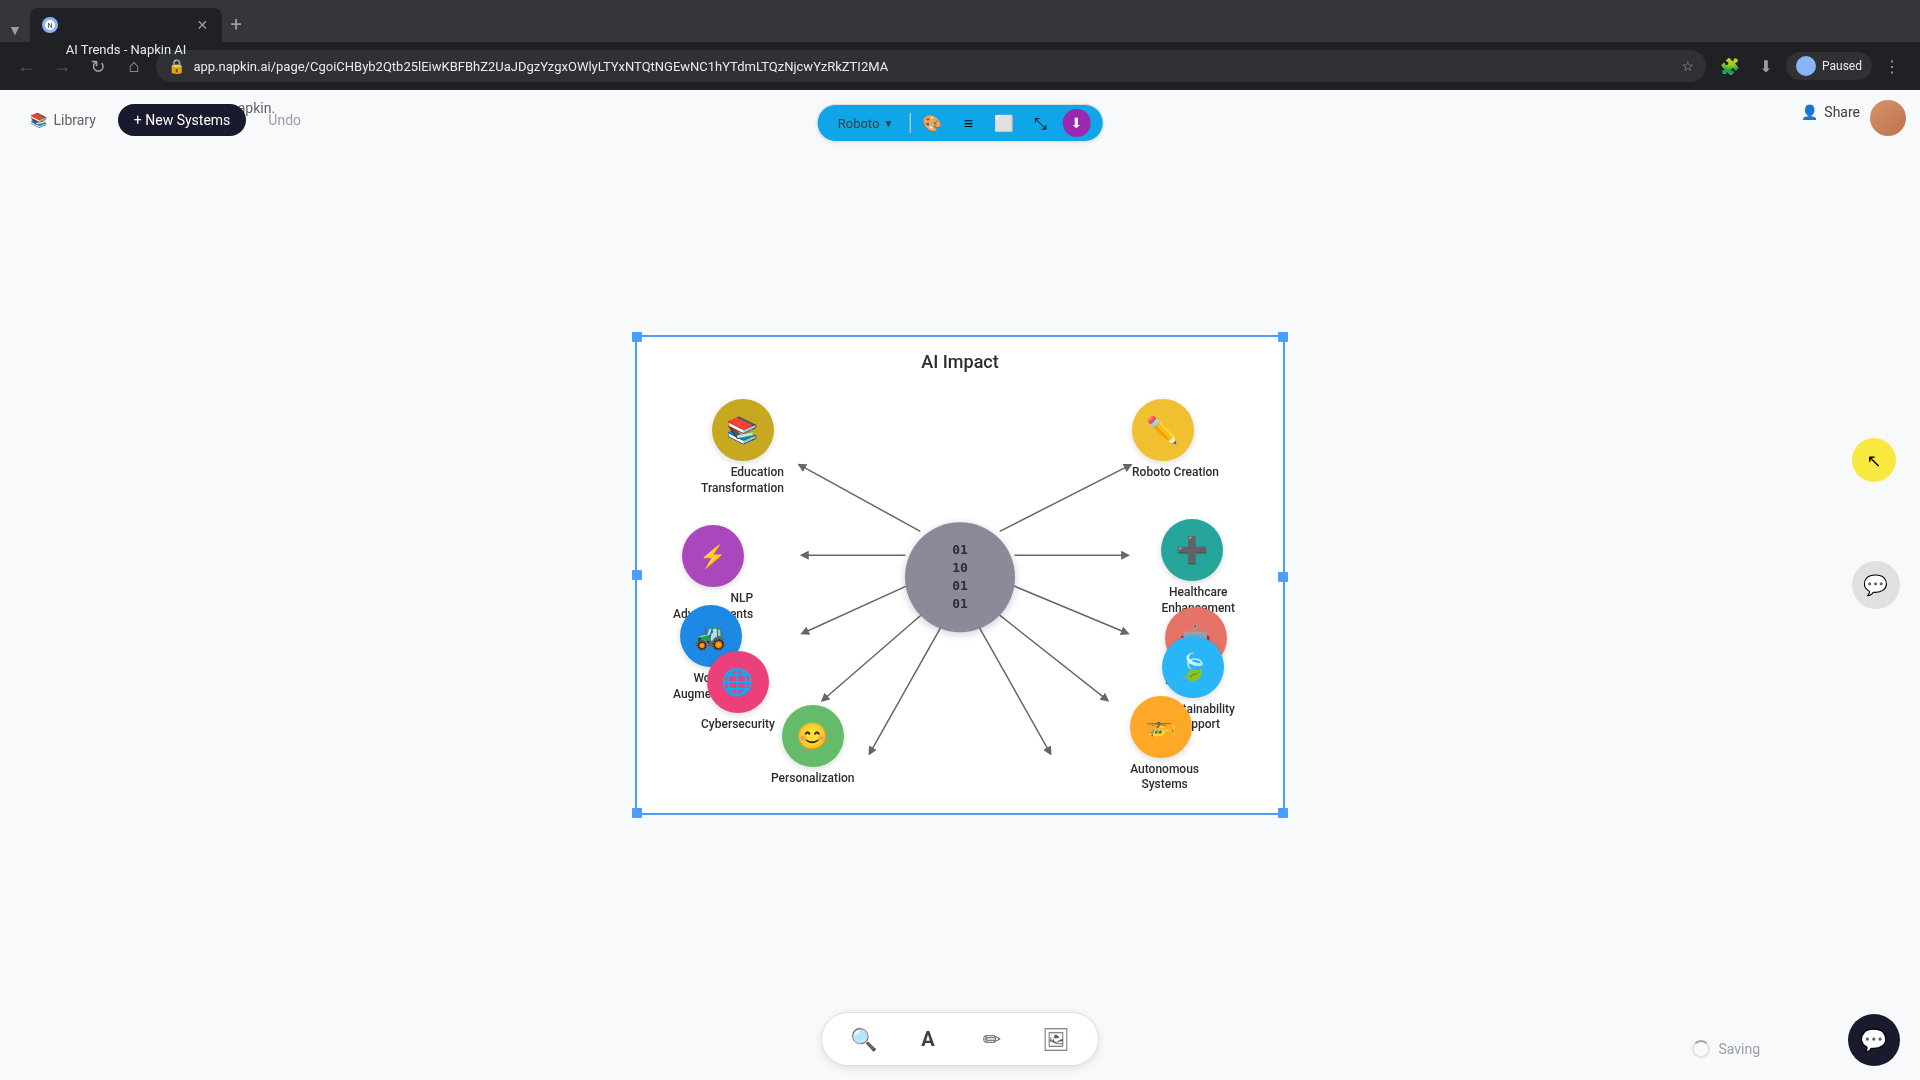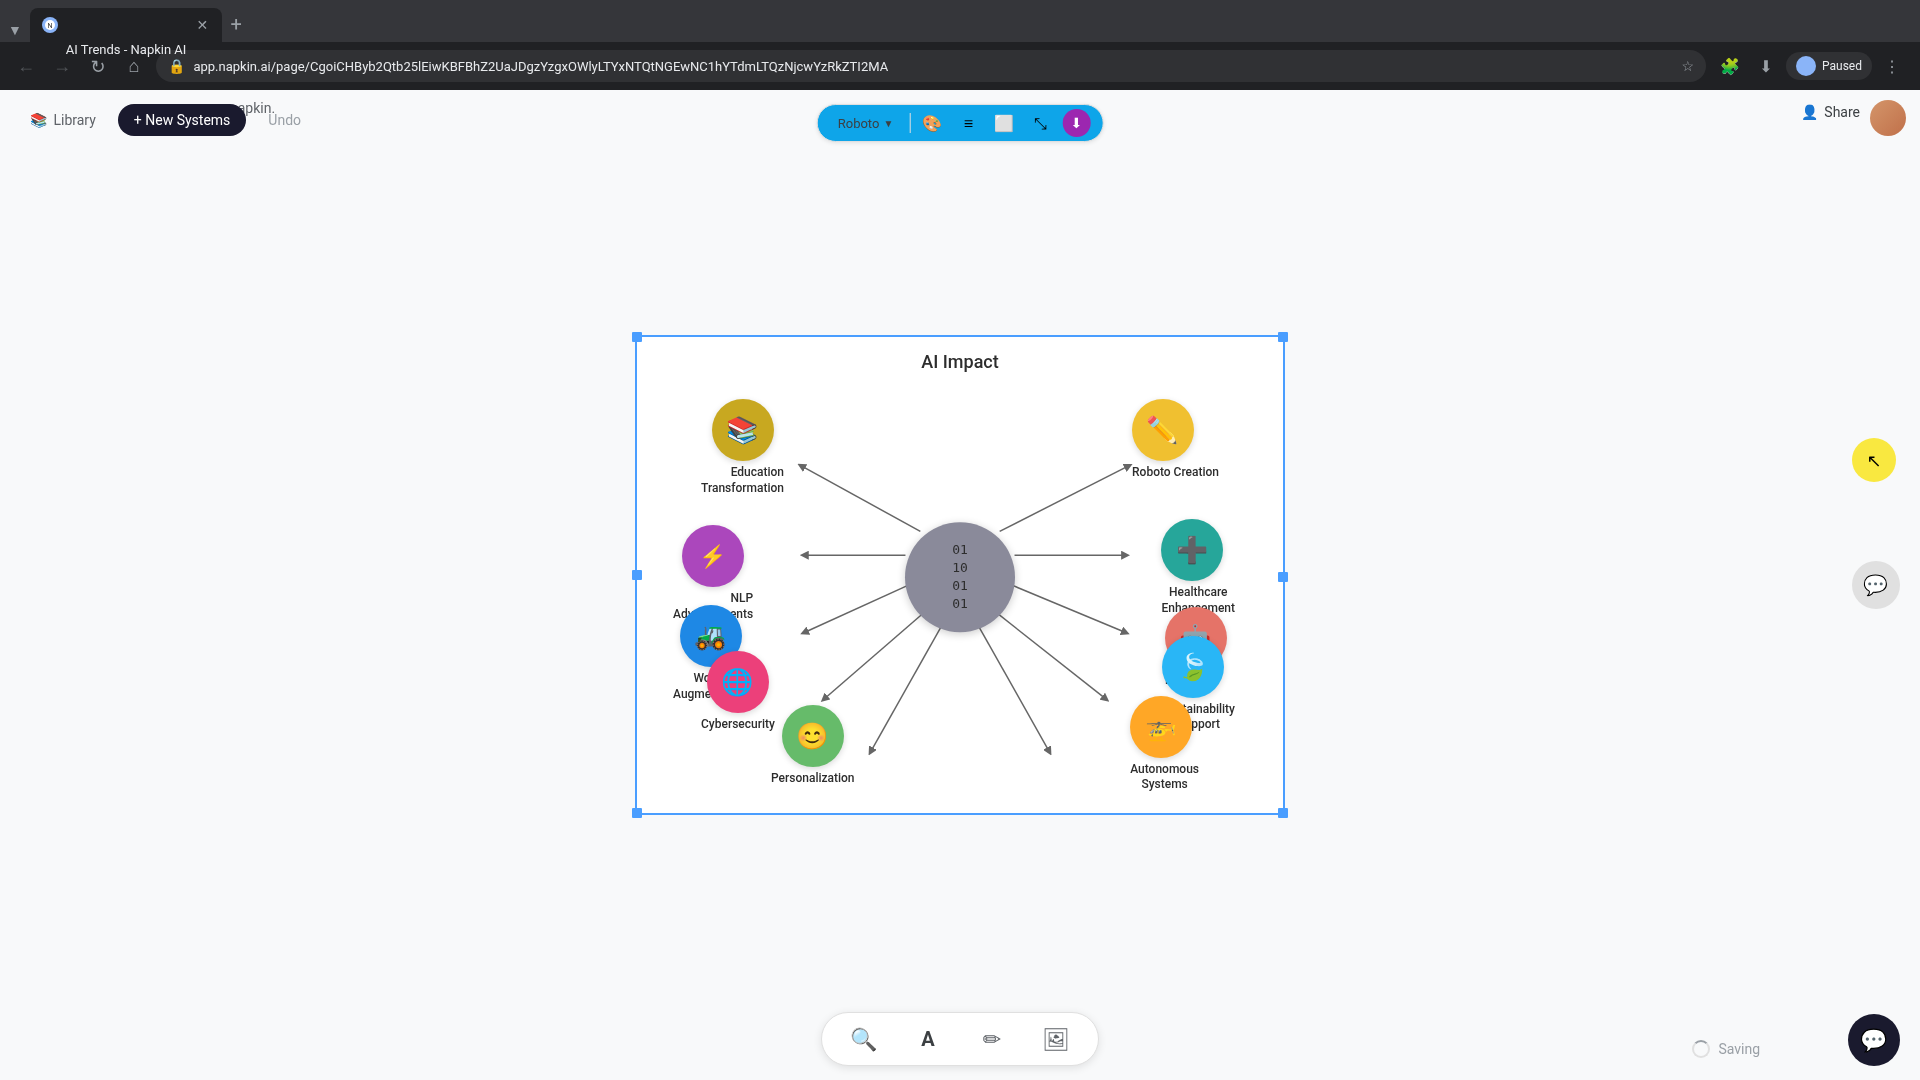--- a/index.html
+++ b/index.html
@@ -357,21 +357,21 @@
       display: flex;
       align-items: center;
       justify-content: center;
       z-index: 5;
       box-shadow: 0 2px 8px rgba(0,0,0,0.2);
     }
 
     .center-hub-text {
       color: #2d2d2d;
       font-size: 13px;
-      font-weight: 400;
+      font-weight: 700;
       text-align: center;
       line-height: 1.4;
       font-family: monospace;
     }
 
     
     .arrows-svg {
       position: absolute;
       top: 0;
       left: 0;

